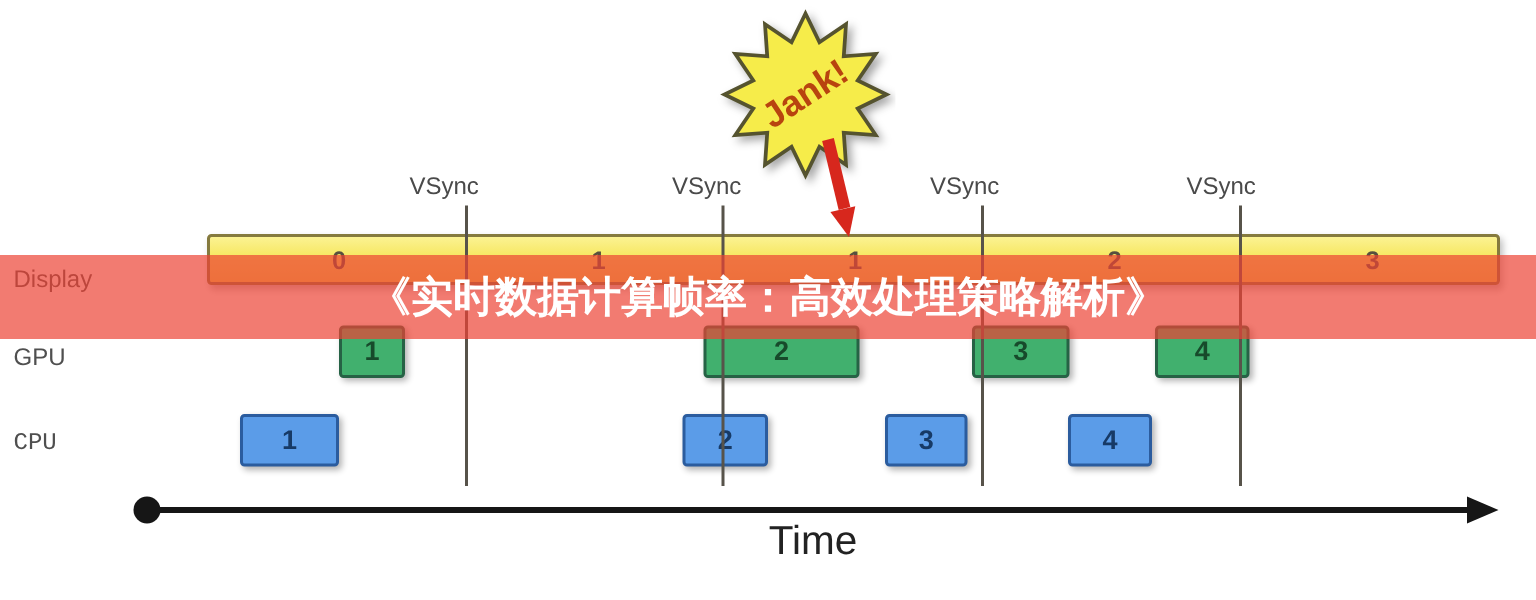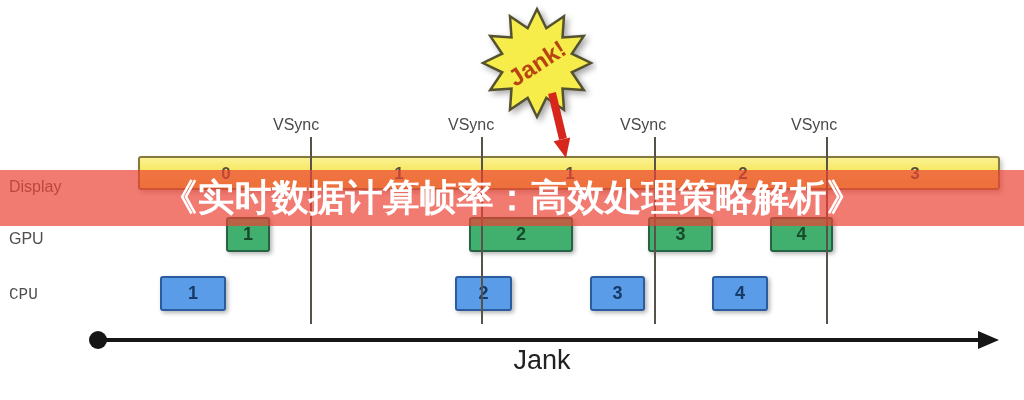--- a/index.html
+++ b/index.html
@@ -54,21 +54,21 @@
   .jank-text{
     font-family:"Liberation Sans",sans-serif;font-size:24px;font-weight:bold;
   }
   
   .overlay-band{
     position:absolute;left:0;top:170px;width:1024px;height:56px;
     background:rgba(236,67,52,0.70);z-index:50;
     display:flex;align-items:center;justify-content:center;
   }
   .overlay-title{
-    color:#ffffff;font-size:37px;font-weight:bold;white-space:nowrap;
+    color:#ffffff;font-size:28px;font-weight:bold;white-space:nowrap;
     font-family:Liberation Sans, sans-serif;
   }
   
   .axis-dot{
     position:absolute;left:89px;top:331px;width:18px;height:18px;
     border-radius:50%;background:#161616;z-index:6;
   }
   .axis-line{
     position:absolute;left:97px;top:338px;width:884px;height:4px;
     background:#161616;z-index:6;
@@ -127,15 +127,15 @@
     <polygon points="89,155 76.6,138.3 93.2,134.5" fill="#d7271d"></polygon>
   </svg>
 
   <div class="overlay-band">
     <span class="overlay-title">《实时数据计算帧率：高效处理策略解析》</span>
   </div>
 
   <div class="axis-dot"></div>
   <div class="axis-line"></div>
   <div class="axis-arrowhead"></div>
-  <div class="time-label">Jank</div>
+  <div class="time-label">Time</div>
 
 </div>
 
 </body></html>

